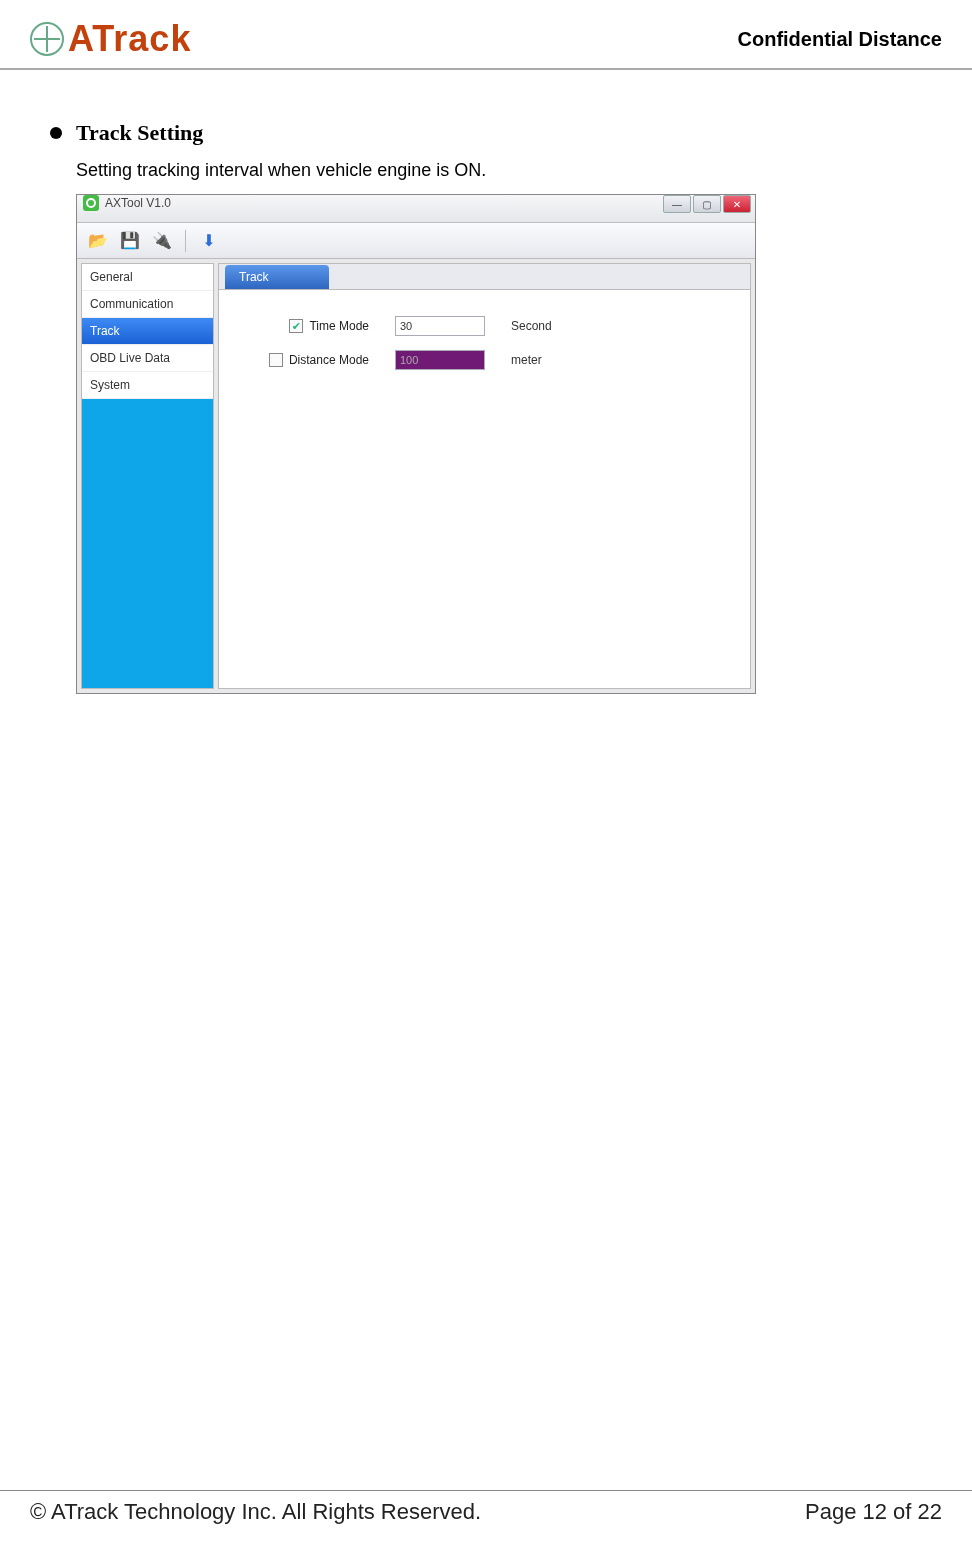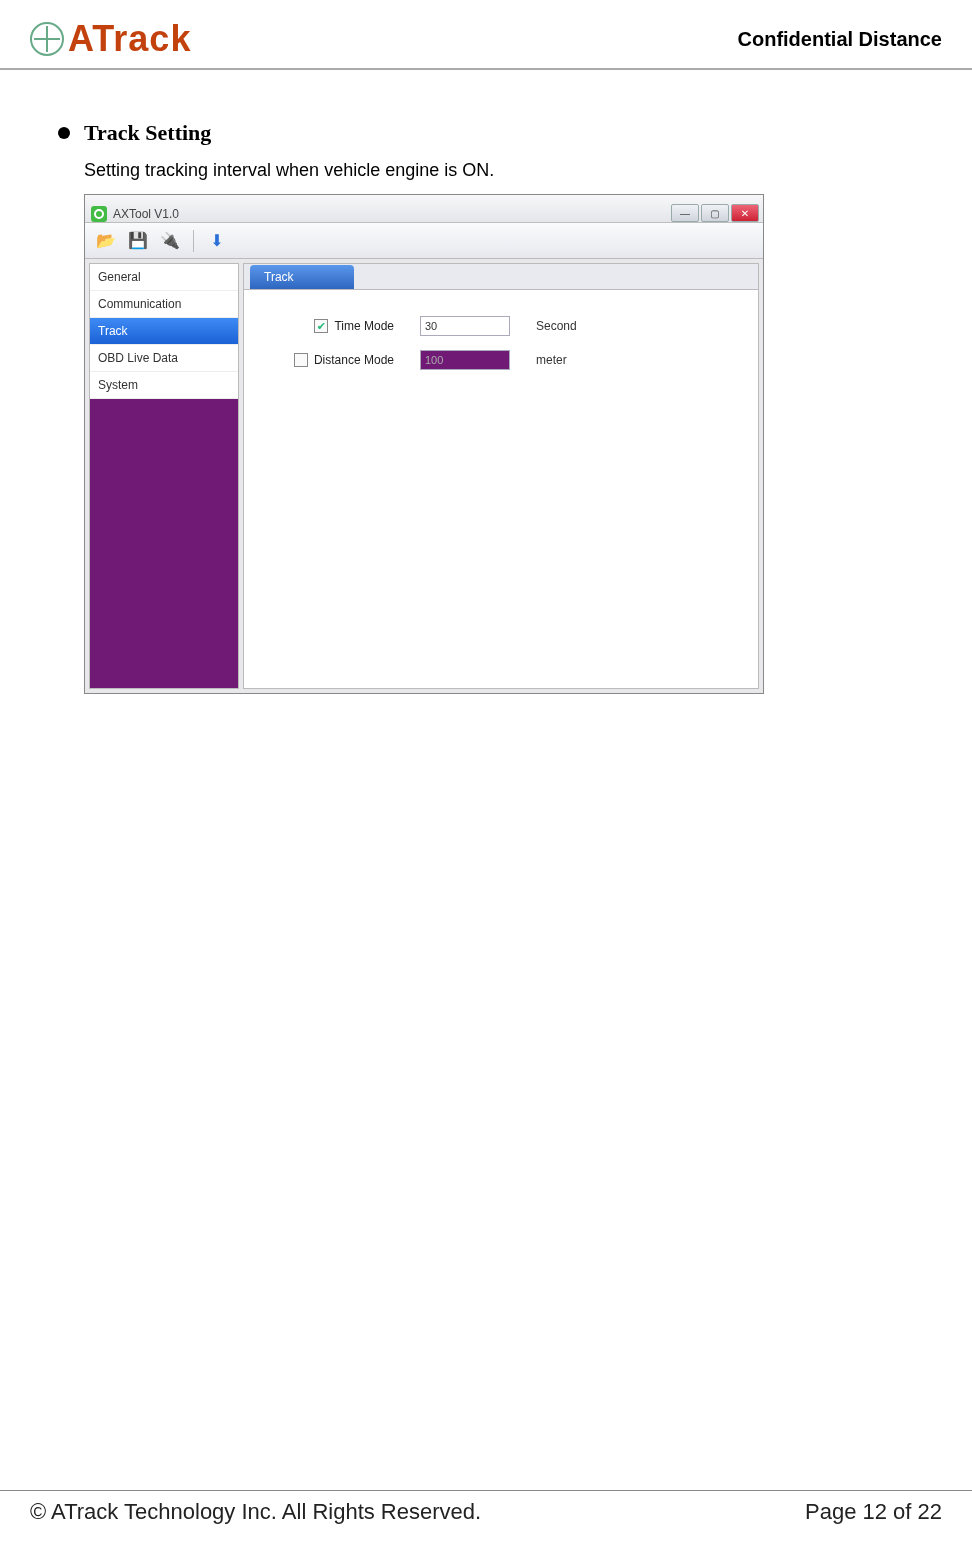--- a/index.html
+++ b/index.html
@@ -24,37 +24,37 @@
     width: 34px; height: 34px; border: 2px solid #6a8; border-radius: 50%;
     position: relative; display: inline-block;
   }
   .logo-icon::before, .logo-icon::after {
     content:""; position:absolute; background:#6a8;
   }
   .logo-icon::before { left:14px; top:2px; width:2px; height:26px; }
   .logo-icon::after  { top:14px; left:2px; height:2px; width:26px; }
   .logo-text { font-size: 36px; font-weight: bold; letter-spacing: 1px; color:#c2410c; }
   .confidential { font-size: 20px; font-weight: bold; }
-  .content { padding: 50px 30px 0 50px; margin-left: 8px; }
+  .content { padding: 50px 30px 0 50px; }
   .section-head { display:flex; align-items:center; gap:14px; margin-bottom:8px;}
   .bullet { width:12px; height:12px; border-radius:50%; background:#000; display:inline-block;}
   .section-title { font-size:22px; font-weight:bold; font-family: "Times New Roman", serif;}
   .desc { font-size:18px; line-height:1.8; margin:4px 0 4px 26px;}
   .screenshot {
     margin: 8px 0 0 26px;
     width: 680px; height: 500px;
     border: 1px solid #888;
     background:#d8d8d8;
     display:flex; flex-direction:column;
     font-size:12px;
   }
   .titlebar {
     height:28px; background: linear-gradient(#f7f7f9,#e4e6ea);
     border-bottom:1px solid #bdbdbd;
-    display:flex; align-items:flex-end; justify-content:space-between;
+    display:flex; align-items:flex-start; justify-content:space-between;
     padding:0 4px 0 6px;
   }
   .titlebar-left { display:flex; align-items:center; gap:6px;}
   .app-glyph {
     width:16px; height:16px; background:#4b4; border-radius:3px;
     display:inline-block; position:relative;
   }
   .app-glyph::after{content:"";position:absolute;inset:3px;border:2px solid #fff;border-radius:50%;}
   .title-text { color:#444;}
   .winbtns { display:flex; gap:2px;}
@@ -67,21 +67,21 @@
   .winbtn.close { background:linear-gradient(#e67,#c23); color:#fff;}
   .toolbar {
     height:36px; background:linear-gradient(#fafbfd,#e6e8ee);
     border-bottom:1px solid #bbb;
     display:flex; align-items:center; gap:10px; padding:0 10px;
   }
   .tbicon { width:22px; height:22px; display:inline-flex; align-items:center; justify-content:center; font-size:16px;}
   .tbsep { width:1px; height:22px; background:#bbb; margin:0 2px;}
   .body { flex:1; display:flex; background:#e8e8ea; padding:4px; gap:4px;}
   .sidebar {
-    width:150px; background:#701a75; border:1px solid #bbb;
+    width:133px; background:#0ea5e9; border:1px solid #bbb;
     display:flex; flex-direction:column;
   }
   .side-item {
     padding:6px 8px; border-bottom:1px solid #eee; color:#333; font-size:12px;
     background:#fff;
   }
   .side-item.selected {
     background:linear-gradient(#3e8af5,#1b62d6); color:#fff;
   }
   .main {

